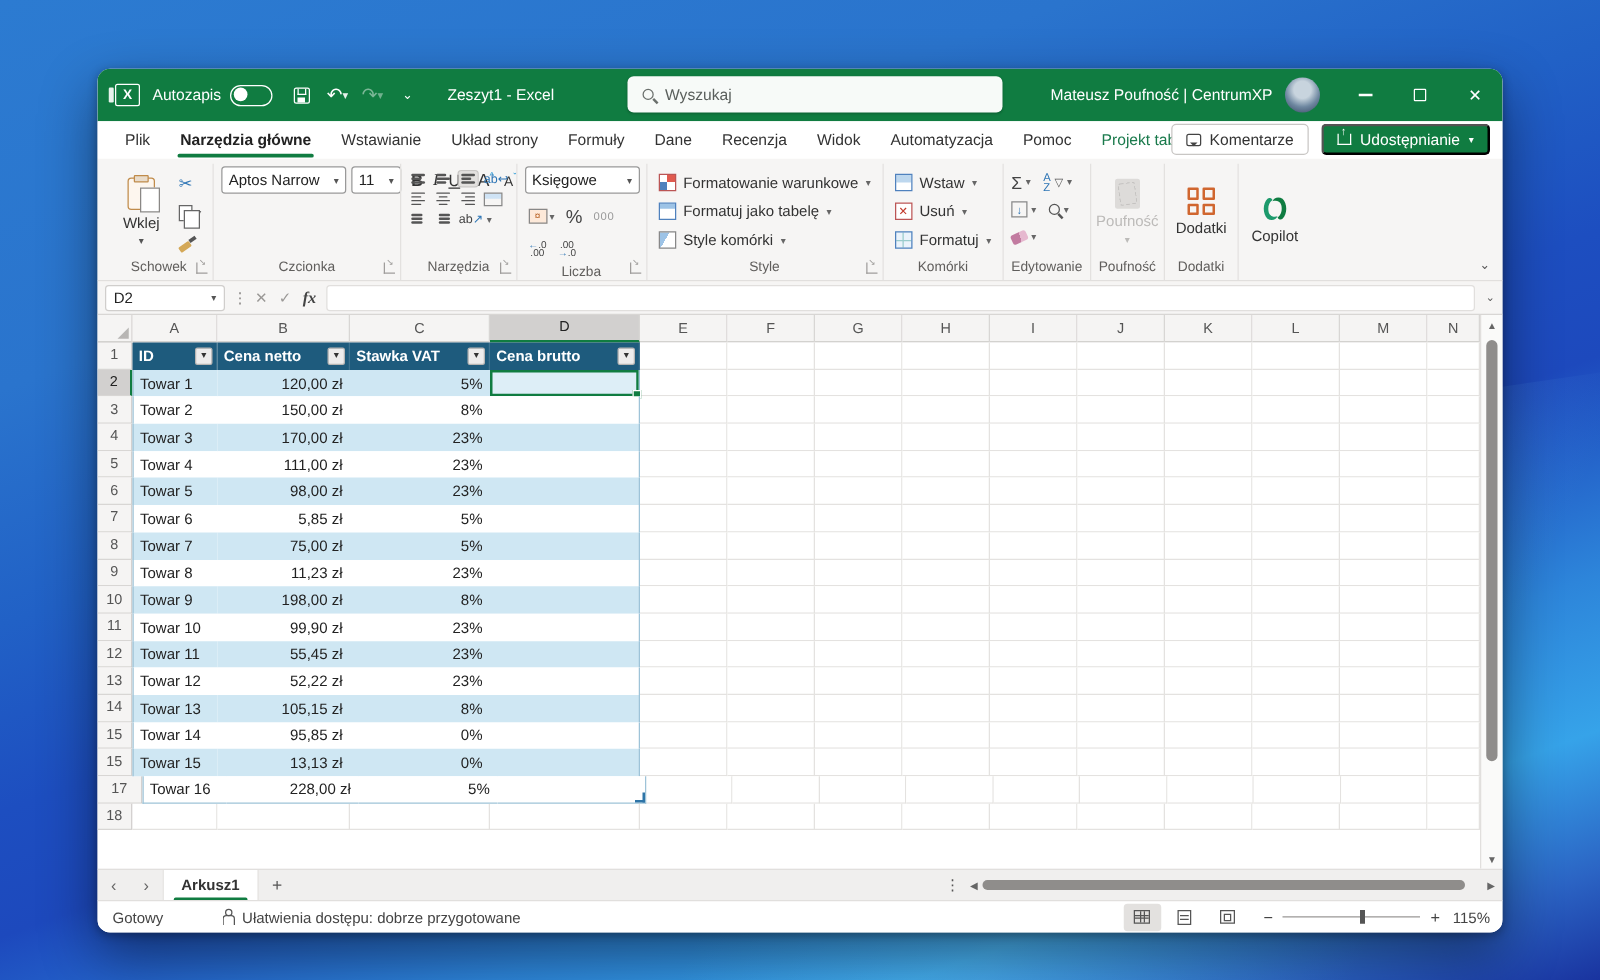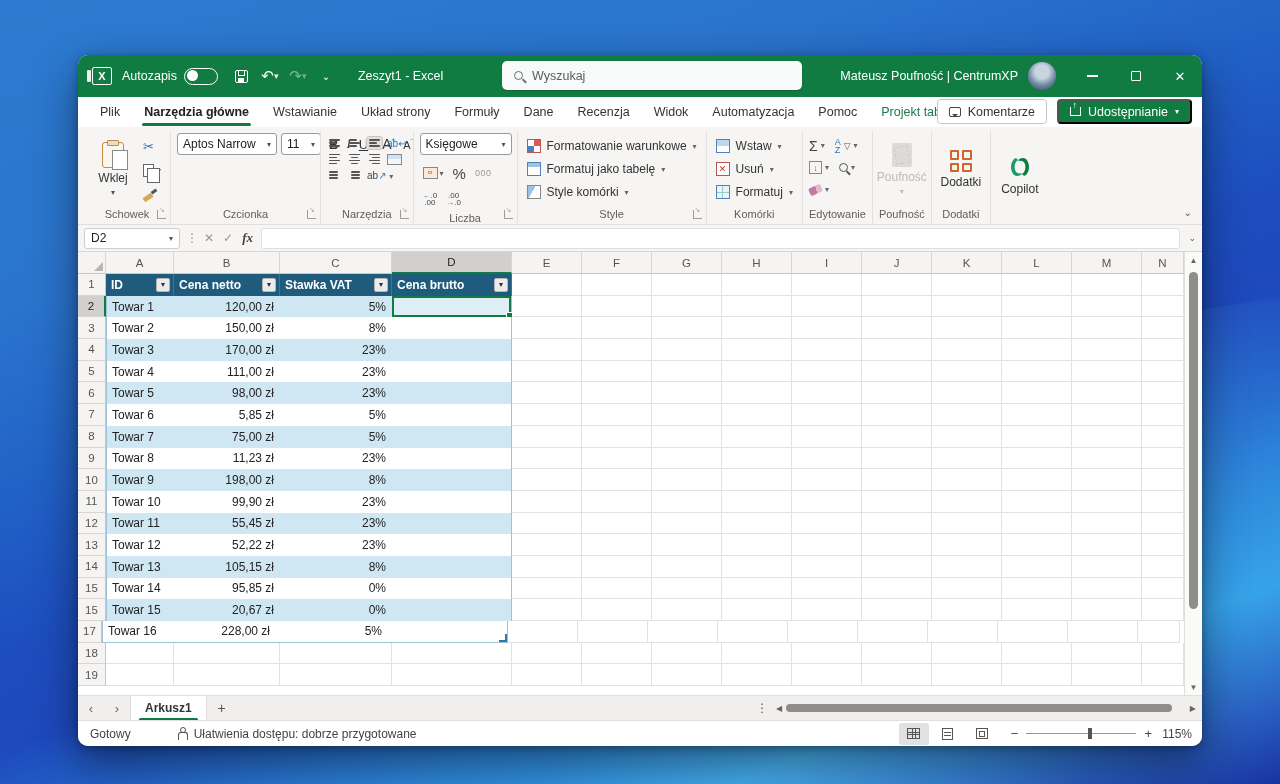--- a/index.html
+++ b/index.html
@@ -874,70 +874,53 @@
             <div class="ecell" style="width: 70px;"></div>
             <div class="ecell" style="width: 70px;"></div>
             <div class="ecell" style="width: 70px;"></div>
             <div class="ecell" style="width: 70px;"></div>
             <div class="ecell" style="width: 70px;"></div>
             <div class="ecell" style="width: 42px;"></div>
           </div>
           <div class="grow">
             <div class="rhead" style="width: 28px;">15</div>
             <div class="tcell band tl" style="width: 68px;">Towar 15</div>
-            <div class="tcell band num" style="width: 106px;">20,67 zł</div>
+            <div class="tcell band num" style="width: 106px;">13,13 zł</div>
             <div class="tcell band num" style="width: 112px;">0%</div>
             <div class="tcell band tr" style="width: 120px;"></div>
             <div class="ecell" style="width: 70px;"></div>
             <div class="ecell" style="width: 70px;"></div>
             <div class="ecell" style="width: 70px;"></div>
             <div class="ecell" style="width: 70px;"></div>
             <div class="ecell" style="width: 70px;"></div>
             <div class="ecell" style="width: 70px;"></div>
             <div class="ecell" style="width: 70px;"></div>
             <div class="ecell" style="width: 70px;"></div>
             <div class="ecell" style="width: 70px;"></div>
             <div class="ecell" style="width: 42px;"></div>
           </div>
           <div class="grow">
-            <div class="rhead" style="width: 24px;">17</div>
+            <div class="rhead" style="width: 36px;">17</div>
             <div class="tcell tl tb" style="width: 68px;">Towar 16</div>
             <div class="tcell tb num" style="width: 106px;">228,00 zł</div>
             <div class="tcell tb num" style="width: 112px;">5%</div>
             <div class="tcell tr tb resize" style="width: 120px;"></div>
             <div class="ecell" style="width: 70px;"></div>
             <div class="ecell" style="width: 70px;"></div>
             <div class="ecell" style="width: 70px;"></div>
             <div class="ecell" style="width: 70px;"></div>
             <div class="ecell" style="width: 70px;"></div>
             <div class="ecell" style="width: 70px;"></div>
             <div class="ecell" style="width: 70px;"></div>
             <div class="ecell" style="width: 70px;"></div>
             <div class="ecell" style="width: 70px;"></div>
             <div class="ecell" style="width: 42px;"></div>
           </div>
           <div class="grow">
             <div class="rhead" style="width: 28px;">18</div>
-            <div class="ecell" style="width: 68px;"></div>
-            <div class="ecell" style="width: 106px;"></div>
-            <div class="ecell" style="width: 112px;"></div>
-            <div class="ecell" style="width: 120px;"></div>
-            <div class="ecell" style="width: 70px;"></div>
-            <div class="ecell" style="width: 70px;"></div>
-            <div class="ecell" style="width: 70px;"></div>
-            <div class="ecell" style="width: 70px;"></div>
-            <div class="ecell" style="width: 70px;"></div>
-            <div class="ecell" style="width: 70px;"></div>
-            <div class="ecell" style="width: 70px;"></div>
-            <div class="ecell" style="width: 70px;"></div>
-            <div class="ecell" style="width: 70px;"></div>
-            <div class="ecell" style="width: 42px;"></div>
-          </div>
-          <div class="grow">
-            <div class="rhead" style="width: 28px;">19</div>
             <div class="ecell" style="width: 68px;"></div>
             <div class="ecell" style="width: 106px;"></div>
             <div class="ecell" style="width: 112px;"></div>
             <div class="ecell" style="width: 120px;"></div>
             <div class="ecell" style="width: 70px;"></div>
             <div class="ecell" style="width: 70px;"></div>
             <div class="ecell" style="width: 70px;"></div>
             <div class="ecell" style="width: 70px;"></div>
             <div class="ecell" style="width: 70px;"></div>
             <div class="ecell" style="width: 70px;"></div>

